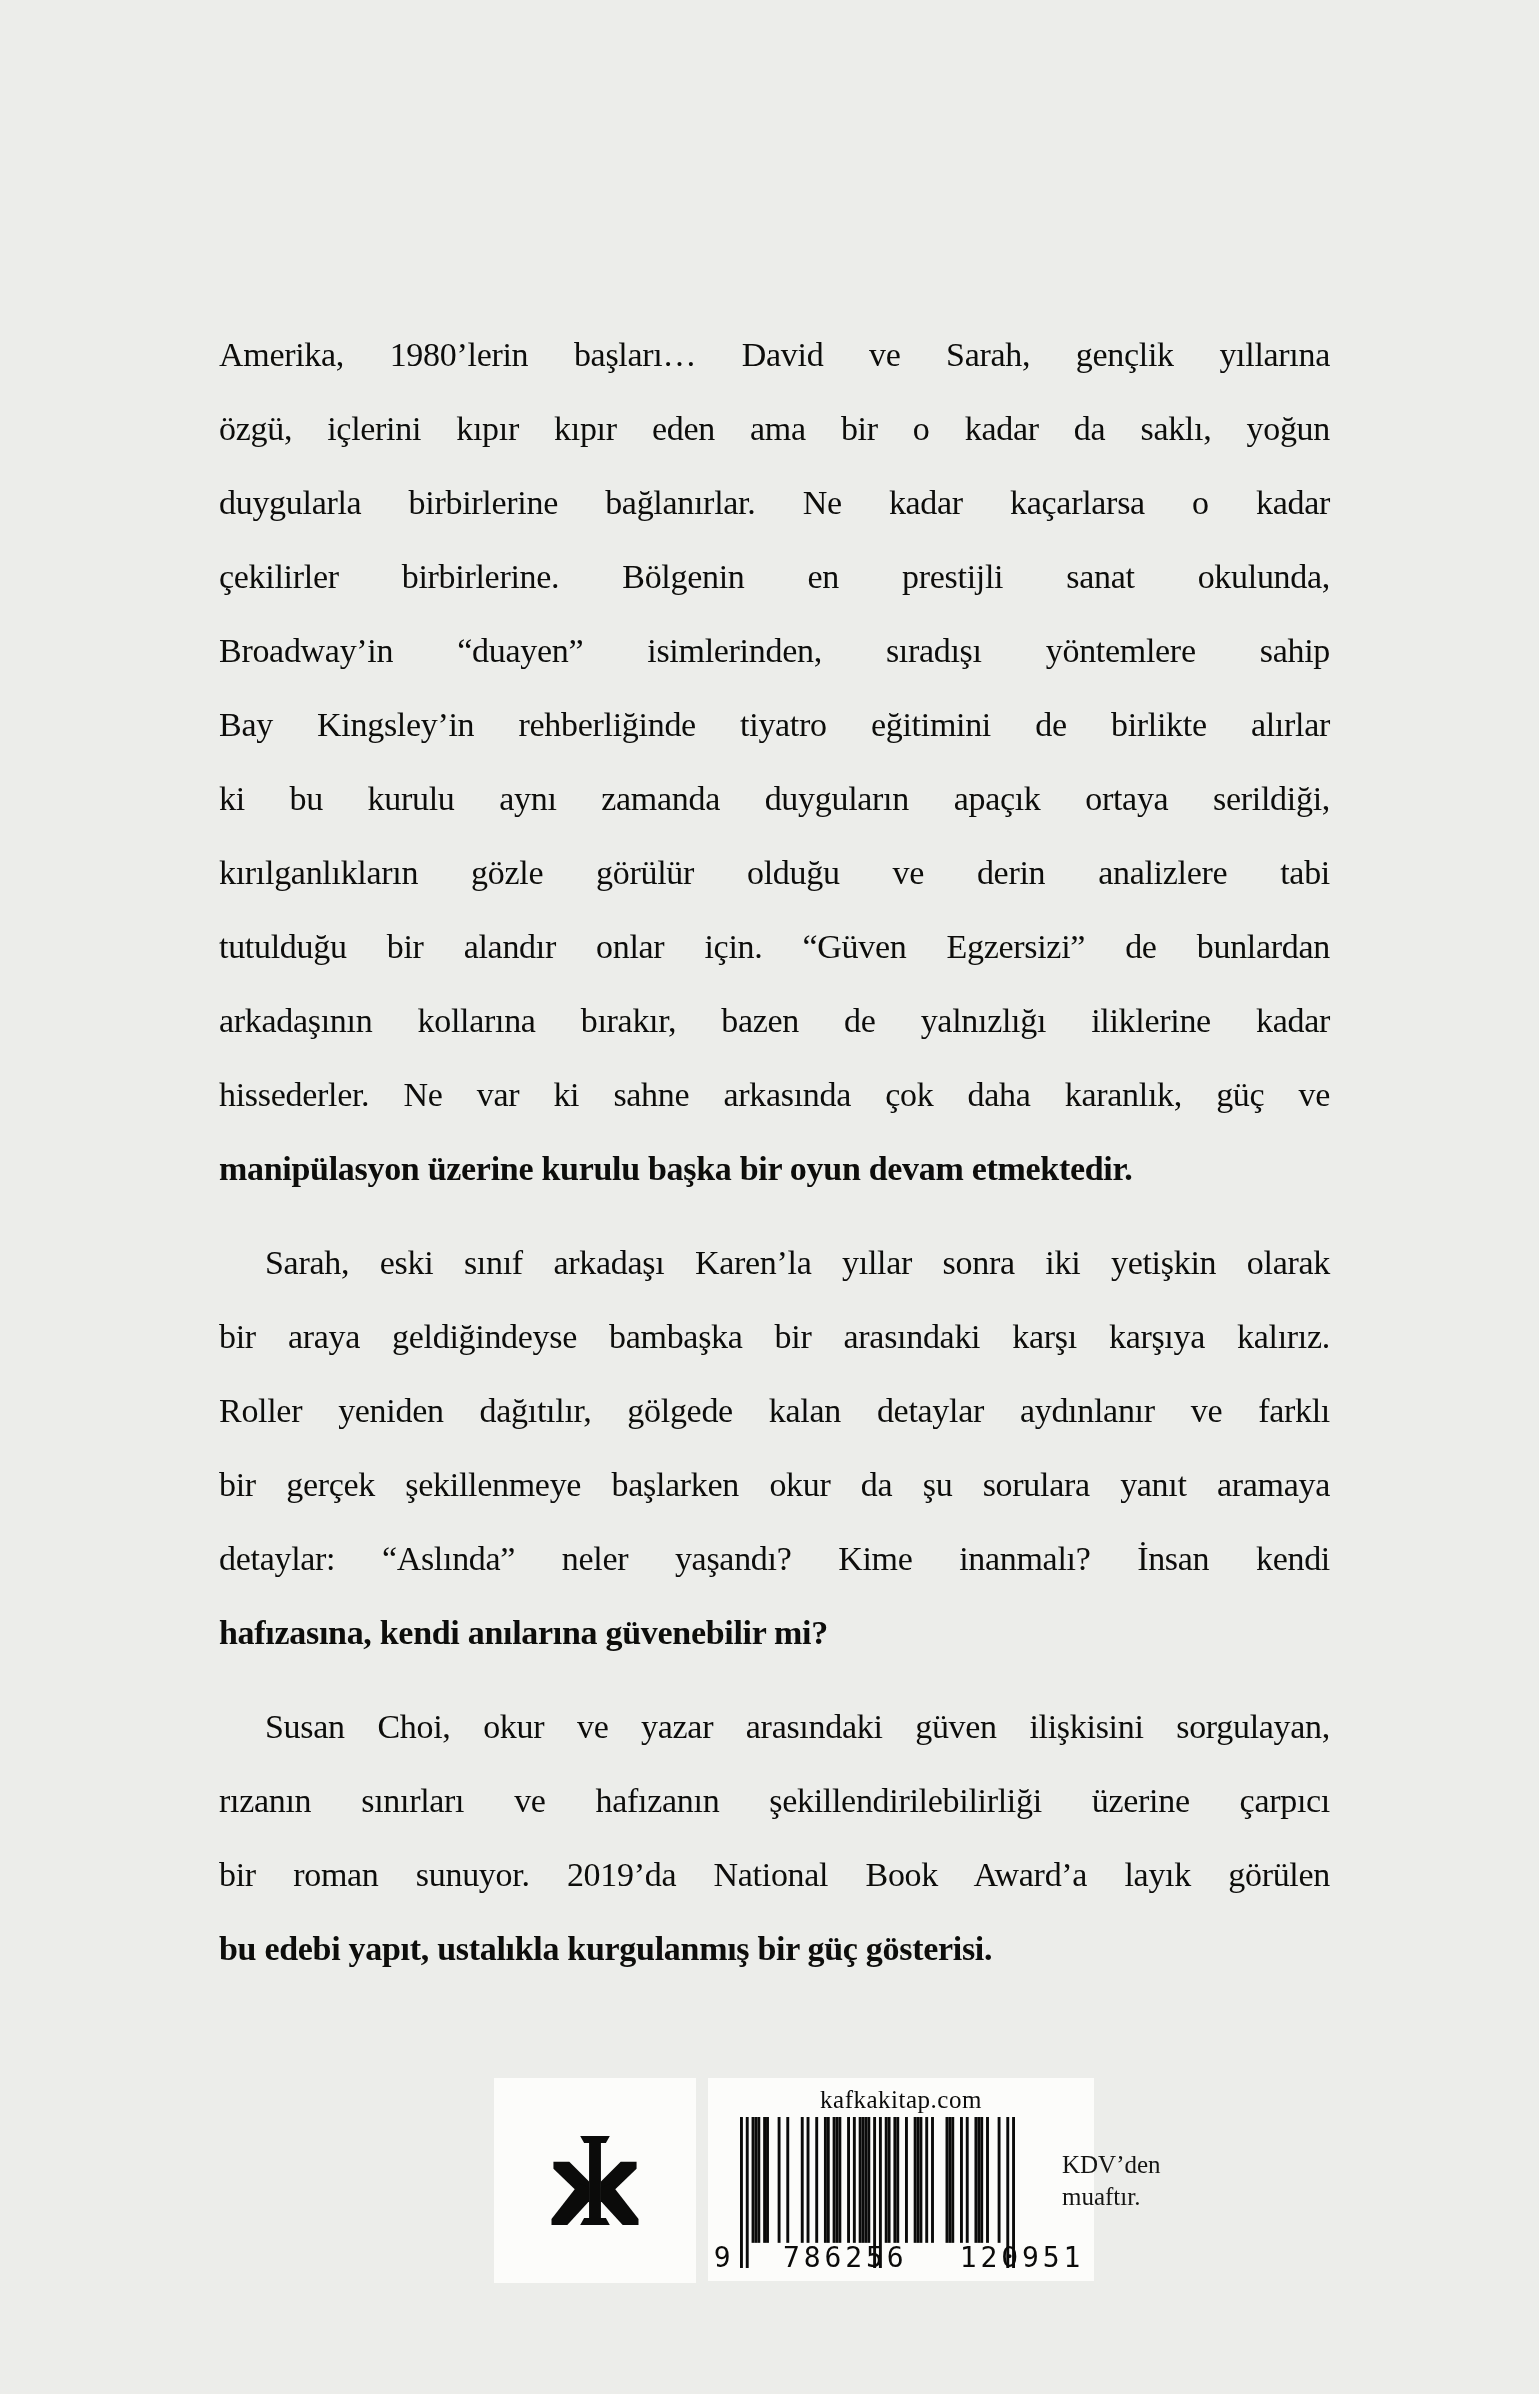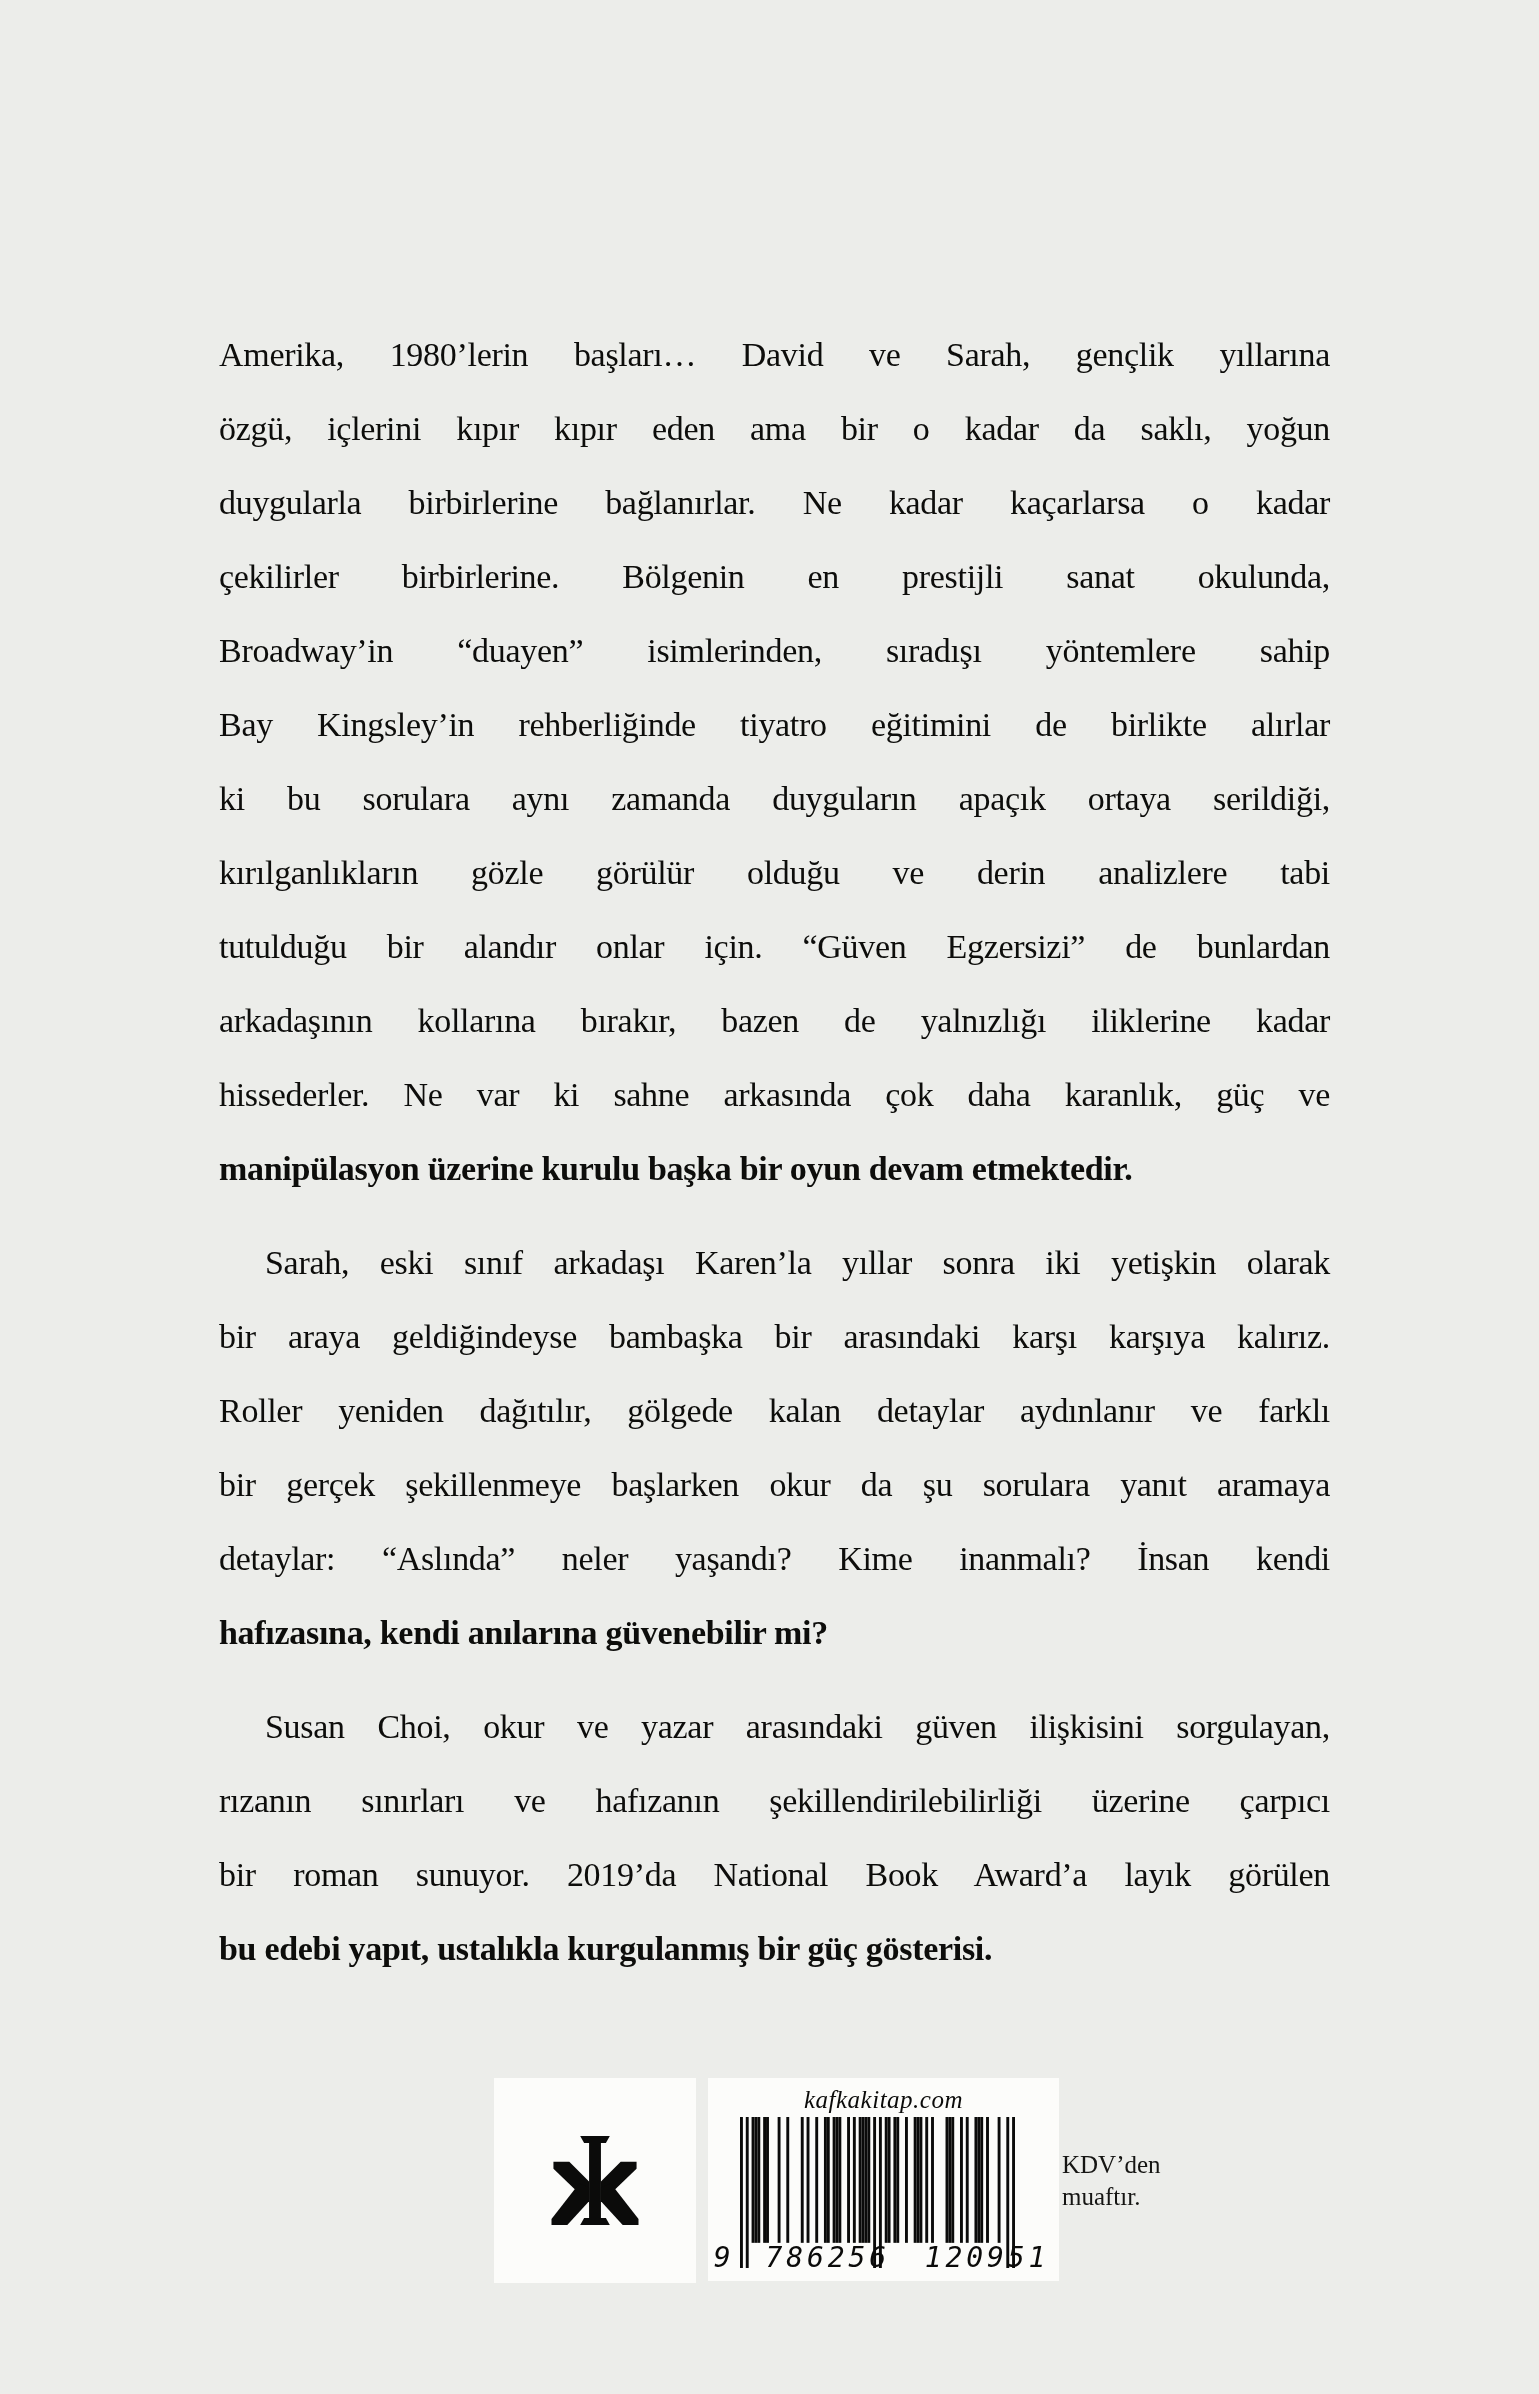--- a/index.html
+++ b/index.html
@@ -39,23 +39,22 @@
     left: 494px; top: 2078px;
     width: 202px; height: 205px;
     background: #fcfcfa;
     display: flex; align-items: center; justify-content: center;
   }
   .logo-box svg { width: 100px; height: 89px; display: block; }
 
   .barcode-box {
     position: absolute;
     left: 708px; top: 2078px;
-    width: 351px; height: 203px;
+    width: 386px; height: 203px;
     background: #fcfcfa;
-    font-style: italic;
   }
   .bc-url {
     position: absolute;
     left: 0; right: 0; top: 7.7px;
     text-align: center;
     font-size: 25px;
     letter-spacing: 0.5px;
     color: #0b0b0a;
   }
   .bc-bars {
@@ -90,21 +89,21 @@
 
 <div class="blurb">
 
   <div class="para">
     <div class="line">Amerika, 1980’lerin başları… David ve Sarah, gençlik yıllarına</div>
     <div class="line">özgü, içlerini kıpır kıpır eden ama bir o kadar da saklı, yoğun</div>
     <div class="line">duygularla birbirlerine bağlanırlar. Ne kadar kaçarlarsa o kadar</div>
     <div class="line">çekilirler birbirlerine. Bölgenin en prestijli sanat okulunda,</div>
     <div class="line">Broadway’in “duayen” isimlerinden, sıradışı yöntemlere sahip</div>
     <div class="line">Bay Kingsley’in rehberliğinde tiyatro eğitimini de birlikte alırlar</div>
-    <div class="line">ki bu sorulara aynı zamanda duyguların apaçık ortaya serildiği,</div>
+    <div class="line">ki bu kurulu aynı zamanda duyguların apaçık ortaya serildiği,</div>
     <div class="line">kırılganlıkların gözle görülür olduğu ve derin analizlere tabi</div>
     <div class="line">tutulduğu bir alandır onlar için. “Güven Egzersizi” de bunlardan</div>
     <div class="line">arkadaşının kollarına bırakır, bazen de yalnızlığı iliklerine kadar</div>
     <div class="line">hissederler. Ne var ki sahne arkasında çok daha karanlık, güç ve</div>
     <div class="line last">manipülasyon üzerine kurulu başka bir oyun devam etmektedir.</div>
   </div>
 
   <div class="para">
     <div class="line indent">Sarah, eski sınıf arkadaşı Karen’la yıllar sonra iki yetişkin olarak</div>
     <div class="line">bir araya geldiğindeyse bambaşka bir arasındaki karşı karşıya kalırız.</div>

